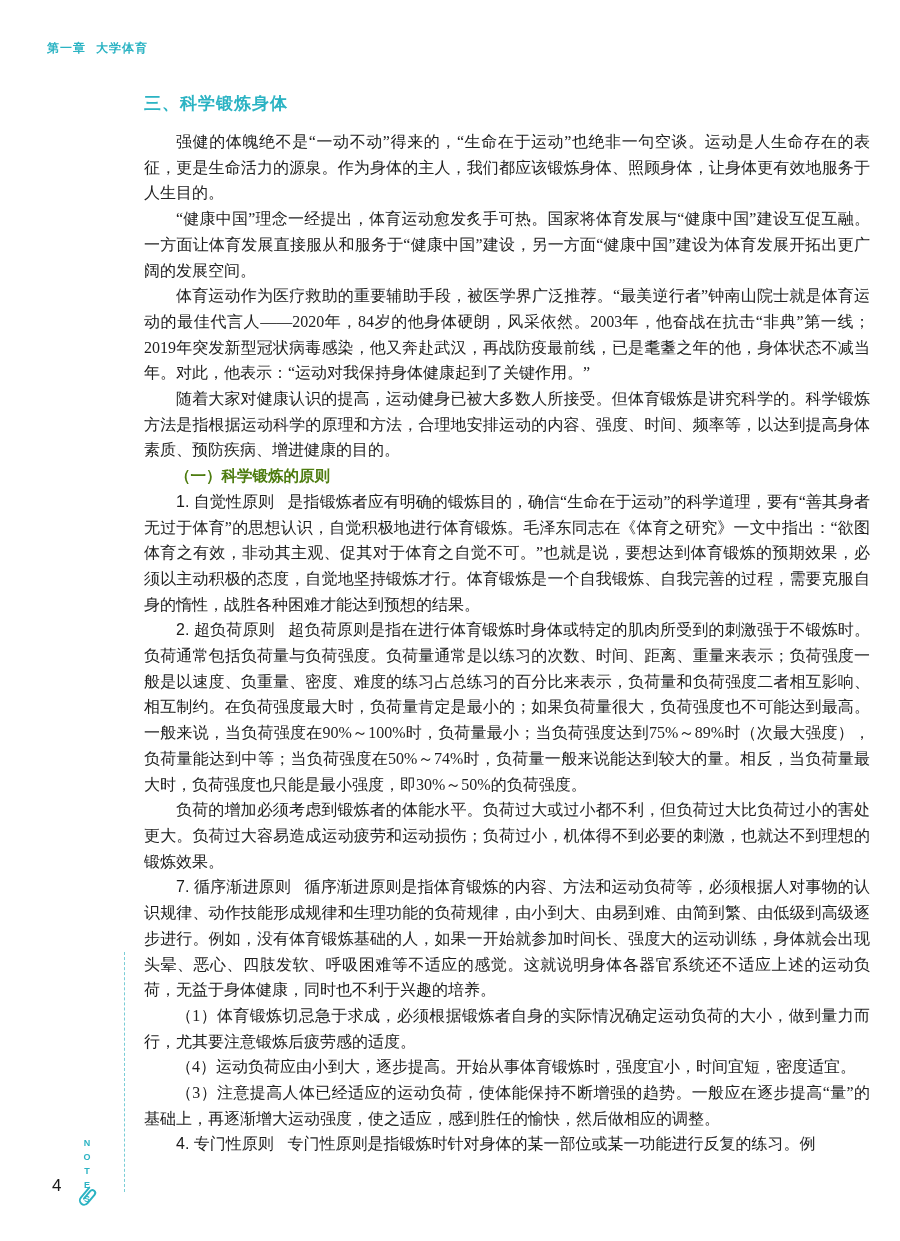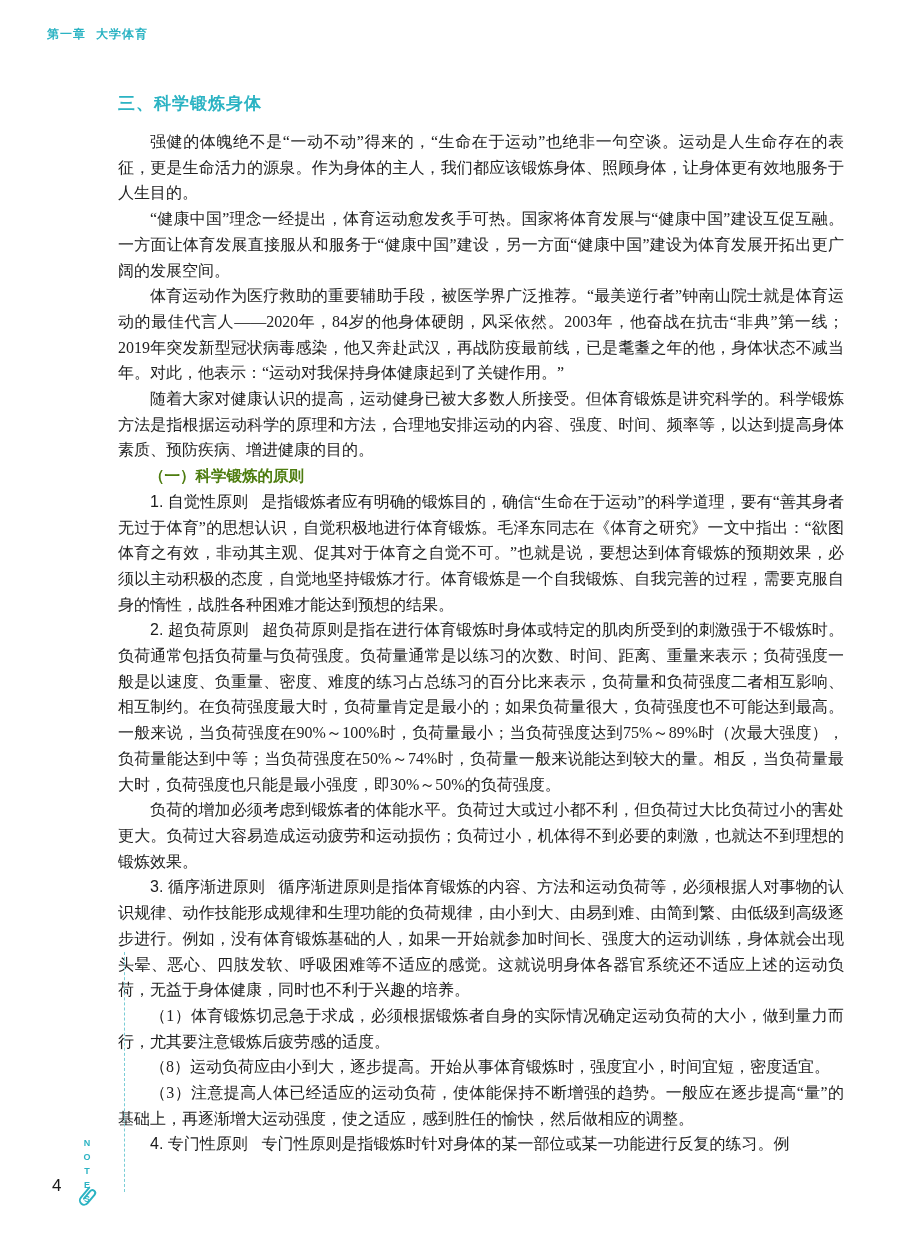--- a/index.html
+++ b/index.html
@@ -2,27 +2,27 @@
 <html><head>
 <meta charset="utf-8">
 <style>
   html,body { margin:0; padding:0; background:#e9e9e9; }
   .page {
     position:relative; width:900px; height:1241px; background:#ffffff;
     font-family:"Liberation Serif", serif; color:#212121; overflow:hidden;
     margin:0 auto;
   }
   .running-head {
-    position:absolute; left:47px; top:26px;
+    position:absolute; left:47px; top:40px;
     font-family:"Liberation Sans", sans-serif; font-weight:bold;
     font-size:12px; color:#2bb3c3; letter-spacing:1px;
   }
   .running-head span { margin-right:10px; }
   .main {
-    position:absolute; left:118px; top:92px; width:726px;
+    position:absolute; left:144px; top:92px; width:726px;
   }
   .section-title {
     font-family:"Liberation Sans", sans-serif; font-weight:bold;
     font-size:17px; color:#2bb3c3; margin:0 0 14px 0; letter-spacing:1px;
   }
   p.para {
     margin:0; font-size:16px; line-height:25.7px;
     text-align:justify; text-indent:2em;
     font-family:"Liberation Serif", serif;
   }
@@ -71,24 +71,24 @@
     <p class="para">随着大家对健康认识的提高，运动健身已被大多数人所接受。但体育锻炼是讲究科学的。科学锻炼方法是指根据运动科学的原理和方法，合理地安排运动的内容、强度、时间、频率等，以达到提高身体素质、预防疾病、增进健康的目的。</p>
 
     <p class="subheading">（一）科学锻炼的原则</p>
 
     <p class="para"><span class="lead">1. 自觉性原则</span><span>是指锻炼者应有明确的锻炼目的，确信“生命在于运动”的科学道理，要有“善其身者无过于体育”的思想认识，自觉积极地进行体育锻炼。毛泽东同志在《体育之研究》一文中指出：“欲图体育之有效，非动其主观、促其对于体育之自觉不可。”也就是说，要想达到体育锻炼的预期效果，必须以主动积极的态度，自觉地坚持锻炼才行。体育锻炼是一个自我锻炼、自我完善的过程，需要克服自身的惰性，战胜各种困难才能达到预想的结果。</span></p>
 
     <p class="para"><span class="lead">2. 超负荷原则</span><span>超负荷原则是指在进行体育锻炼时身体或特定的肌肉所受到的刺激强于不锻炼时。负荷通常包括负荷量与负荷强度。负荷量通常是以练习的次数、时间、距离、重量来表示；负荷强度一般是以速度、负重量、密度、难度的练习占总练习的百分比来表示，负荷量和负荷强度二者相互影响、相互制约。在负荷强度最大时，负荷量肯定是最小的；如果负荷量很大，负荷强度也不可能达到最高。一般来说，当负荷强度在90%～100%时，负荷量最小；当负荷强度达到75%～89%时（次最大强度），负荷量能达到中等；当负荷强度在50%～74%时，负荷量一般来说能达到较大的量。相反，当负荷量最大时，负荷强度也只能是最小强度，即30%～50%的负荷强度。</span></p>
 
     <p class="para">负荷的增加必须考虑到锻炼者的体能水平。负荷过大或过小都不利，但负荷过大比负荷过小的害处更大。负荷过大容易造成运动疲劳和运动损伤；负荷过小，机体得不到必要的刺激，也就达不到理想的锻炼效果。</p>
 
-    <p class="para"><span class="lead">3. 循序渐进原则</span><span>循序渐进原则是指体育锻炼的内容、方法和运动负荷等，必须根据人对事物的认识规律、动作技能形成规律和生理功能的负荷规律，由小到大、由易到难、由简到繁、由低级到高级逐步进行。例如，没有体育锻炼基础的人，如果一开始就参加时间长、强度大的运动训练，身体就会出现头晕、恶心、四肢发软、呼吸困难等不适应的感觉。这就说明身体各器官系统还不适应上述的运动负荷，无益于身体健康，同时也不利于兴趣的培养。</span></p>
+    <p class="para"><span class="lead">7. 循序渐进原则</span><span>循序渐进原则是指体育锻炼的内容、方法和运动负荷等，必须根据人对事物的认识规律、动作技能形成规律和生理功能的负荷规律，由小到大、由易到难、由简到繁、由低级到高级逐步进行。例如，没有体育锻炼基础的人，如果一开始就参加时间长、强度大的运动训练，身体就会出现头晕、恶心、四肢发软、呼吸困难等不适应的感觉。这就说明身体各器官系统还不适应上述的运动负荷，无益于身体健康，同时也不利于兴趣的培养。</span></p>
 
     <p class="para">（1）体育锻炼切忌急于求成，必须根据锻炼者自身的实际情况确定运动负荷的大小，做到量力而行，尤其要注意锻炼后疲劳感的适度。</p>
-    <p class="para">（8）运动负荷应由小到大，逐步提高。开始从事体育锻炼时，强度宜小，时间宜短，密度适宜。</p>
+    <p class="para">（4）运动负荷应由小到大，逐步提高。开始从事体育锻炼时，强度宜小，时间宜短，密度适宜。</p>
     <p class="para">（3）注意提高人体已经适应的运动负荷，使体能保持不断增强的趋势。一般应在逐步提高“量”的基础上，再逐渐增大运动强度，使之适应，感到胜任的愉快，然后做相应的调整。</p>
 
     <p class="para"><span class="lead">4. 专门性原则</span><span>专门性原则是指锻炼时针对身体的某一部位或某一功能进行反复的练习。例</span></p>
   </div>
 
   <div class="notes-divider"></div>
 
   <div class="notes-label">NOTES</div>
 
   <div class="page-number">4</div>

